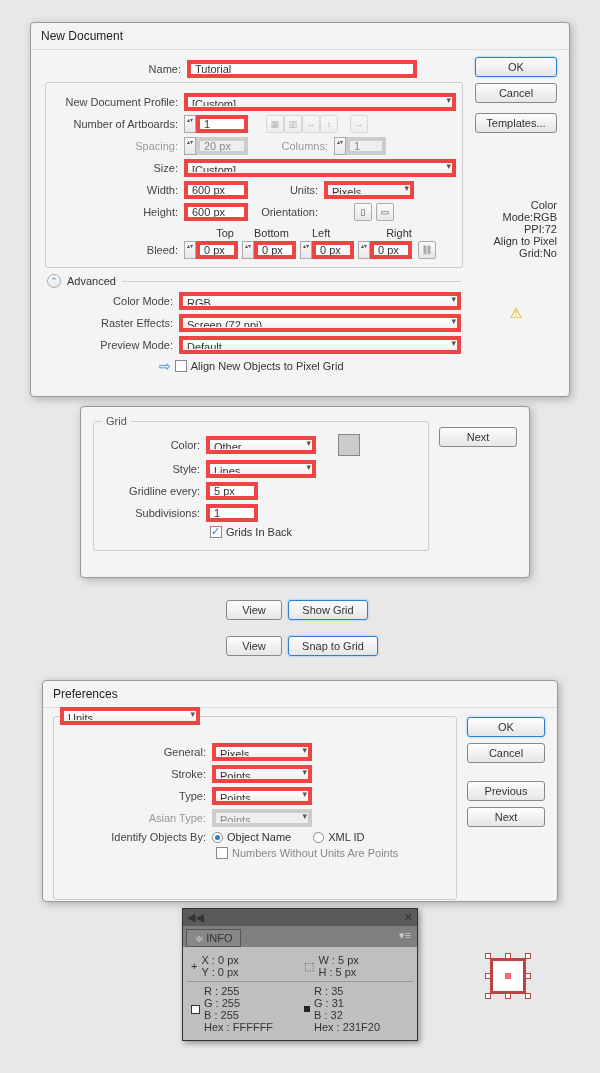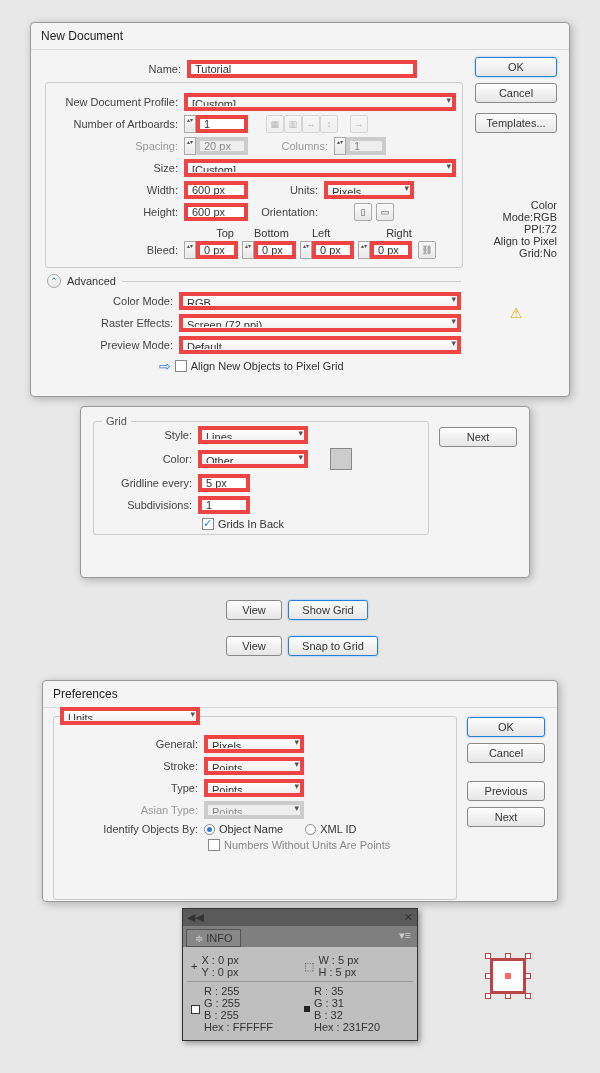--- a/index.html
+++ b/index.html
@@ -9,21 +9,21 @@
 .row{display:flex;align-items:center;margin:4px 0}
 .lbl{text-align:right;padding-right:6px;color:#444}
 .lbl.dim{color:#999}
 input.txt,select.sel{background:#fff;border:4px solid #ef4444;height:18px;padding:1px 4px;font-size:11px}
 input.txt.dim,select.sel.dim{background:#eee;color:#888;border-color:#ccc}
 select.sel{appearance:none;-webkit-appearance:none;position:relative;padding-right:16px;background:#fff linear-gradient(#fff,#f0f0f0)}
 .sel-wrap{position:relative;display:inline-block}
 .sel-wrap:after{content:"▾";position:absolute;right:5px;top:2px;font-size:9px;color:#555;pointer-events:none}
 .btn{background:linear-gradient(#fdfdfd,#e6e6e6);border:1px solid #888;border-radius:3px;padding:3px 0;text-align:center;cursor:pointer;font-size:11px}
 .btn.primary{border:1px solid #2a7dd4;box-shadow:0 0 2px #6bb0f0}
-.fieldset{border:1px solid #ccc;border-radius:3px;margin:6px;position:relative}
+.fieldset{border:1px solid #ccc;border-radius:3px;margin:6px;padding:8px;position:relative}
 .fs-label{position:absolute;top:-7px;left:8px;background:#f4f4f4;padding:0 4px;font-size:11px;color:#555}
 .icon-btn{width:18px;height:18px;border:1px solid #aaa;background:linear-gradient(#fafafa,#e8e8e8);display:inline-flex;align-items:center;justify-content:center;font-size:9px;color:#555;border-radius:2px}
 .icon-btn.dim{opacity:.4}
 .chk{width:12px;height:12px;border:1px solid #888;background:#fff;display:inline-block;margin-right:4px;vertical-align:middle;position:relative}
 .chk.on:after{content:"✓";position:absolute;top:-2px;left:0;font-size:11px;color:#2a7dd4}
 .radio{width:11px;height:11px;border:1px solid #888;border-radius:50%;display:inline-block;margin-right:4px;vertical-align:middle;position:relative;background:#fff}
 .radio.on:after{content:"";position:absolute;top:2px;left:2px;width:5px;height:5px;border-radius:50%;background:#2a7dd4}
 .spinner{display:inline-flex}
 .spinner .sp{width:12px;height:18px;border:1px solid #aaa;background:linear-gradient(#fafafa,#e8e8e8);display:flex;flex-direction:column;font-size:6px;color:#555;line-height:8px;text-align:center}
 .arrow-icon{color:#2a7dd4;font-size:14px;margin-right:4px}
@@ -177,28 +177,28 @@
   </div>
 </div>
 
 <div class="dialog" style="left:80px;top:406px;width:450px;height:172px">
   <div style="position:absolute;right:12px;top:20px;width:78px">
     <div class="btn">Next</div>
   </div>
   <div class="fieldset" style="margin:14px 100px 8px 12px">
     <span class="fs-label">Grid</span>
     <div class="row">
-        <span class="lbl" style="width:104px">Style:</span>
-      <span class="sel-wrap"><select class="sel" style="width:110px"><option>Lines</option></select></span>
-      </div>
-    <div class="row">
         <span class="lbl" style="width:104px">Color:</span>
       <span class="sel-wrap"><select class="sel" style="width:110px"><option>Other...</option></select></span>
       <span style="width:22px"></span>
       <span style="width:22px;height:22px;border:1px solid #888;background:#ccc"></span>
+      </div>
+    <div class="row">
+        <span class="lbl" style="width:104px">Style:</span>
+      <span class="sel-wrap"><select class="sel" style="width:110px"><option>Lines</option></select></span>
       </div>
     <div class="row">
         <span class="lbl" style="width:104px">Gridline every:</span>
       <input class="txt" style="width: 52px;" value="5 px">
       </div>
     <div class="row">
         <span class="lbl" style="width:104px">Subdivisions:</span>
       <input class="txt" style="width: 52px;" value="1">
       </div>
     <div class="row">

